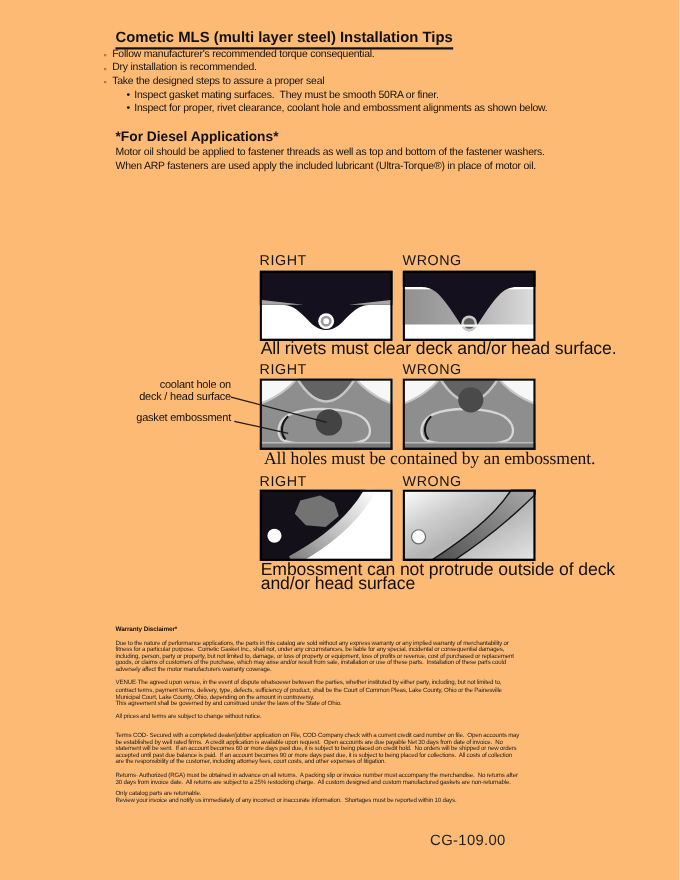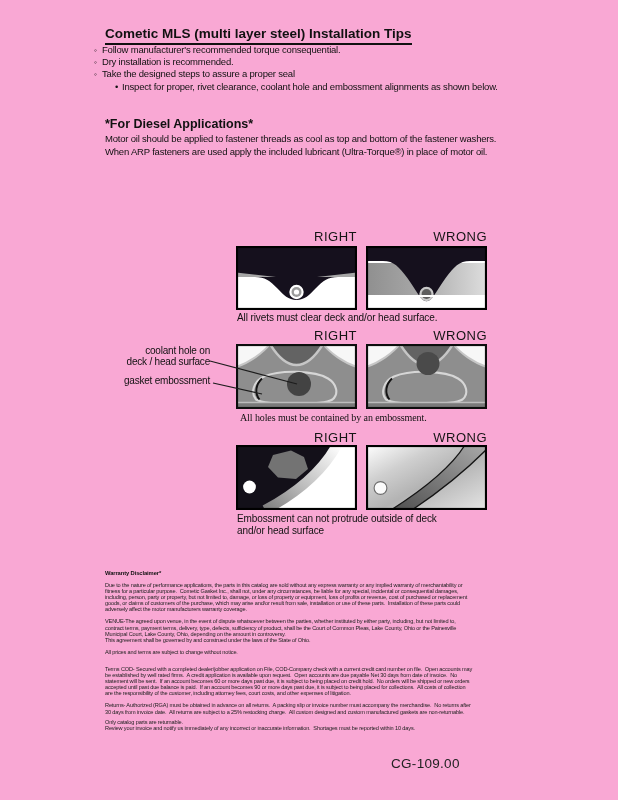--- a/index.html
+++ b/index.html
@@ -1,53 +1,54 @@
 <!DOCTYPE html>
 <html><head>
 <meta charset="utf-8">
 <style>
   html,body{margin:0;padding:0;background:#ffffff;}
-  .page{position:relative;width:618px;height:800px;background:#f9a8d4;overflow:hidden;
+  .page{position:relative;width:618px;height:800px;background:#fdba74;overflow:hidden;
         font-family:"Liberation Sans","DejaVu Sans",sans-serif;color:#111;}
   .abs{position:absolute;}
   .title{left:105px;top:26px;font-size:13.5px;font-weight:bold;letter-spacing:0;
          border-bottom:2px solid #111;padding-bottom:2px;display:inline-block;}
   .bullets{left:94px;top:44px;font-size:9.5px;letter-spacing:-0.2px;line-height:12.2px;}
   .bullet-row{white-space:pre;}
   .marker{display:inline-block;width:8px;font-size:8.5px;vertical-align:top;}
   .sub{padding-left:21px;}
   .sub .marker{width:7px;font-size:9.5px;}
   .diesel-heading{left:105px;top:117px;font-size:12.5px;font-weight:bold;}
   .body-para{left:105px;font-size:9.5px;letter-spacing:-0.2px;line-height:12.6px;white-space:pre;}
-  .panel-label{width:121px;text-align:right;font-size:13px;letter-spacing:.5px;color:#151515;}
-  .caption{font-size:10px;letter-spacing:-0.1px;line-height:12px;white-space:pre;}
+  .panel-label{width:121px;text-align:left;font-size:13px;letter-spacing:.5px;color:#151515;}
+  .caption{font-size:16px;letter-spacing:-0.1px;line-height:12px;white-space:pre;}
   .callout{width:112px;text-align:right;font-size:10px;letter-spacing:-0.2px;line-height:11px;white-space:pre;}
   .panel{display:block;}
   .warranty{left:105px;top:570px;width:416px;}
   .warranty h3{margin:0 0 6px 0;font-size:5.8px;letter-spacing:-0.1px;}
   .warranty p{margin:0 0 6px 0;font-size:5.6px;letter-spacing:-0.15px;line-height:6.1px;white-space:pre;color:#222;}
   .warranty p.gap-before-terms{margin-bottom:11px;}
   .page-code{left:391px;top:756px;font-size:13.5px;letter-spacing:.3px;color:#222;}
 </style>
 </head>
 <body>
 
 <div class="page">
 
   <div class="abs title">Cometic MLS (multi layer steel) Installation Tips</div>
 
   <div class="abs bullets">
     <div class="bullet-row"><span class="marker">◦</span><span>Follow manufacturer's recommended torque consequential.</span></div>
     <div class="bullet-row"><span class="marker">◦</span><span>Dry installation is recommended.</span></div>
     <div class="bullet-row"><span class="marker">◦</span><span>Take the designed steps to assure a proper seal</span></div>
+    <div class="bullet-row sub"><span class="marker">•</span><span>Inspect gasket mating surfaces.  They must be smooth 50RA or finer.</span></div>
     <div class="bullet-row sub"><span class="marker">•</span><span>Inspect for proper, rivet clearance, coolant hole and embossment alignments as shown below.</span></div>
   </div>
 
   <div class="abs diesel-heading">*For Diesel Applications*</div>
-  <div class="abs body-para" style="top:133px;">Motor oil should be applied to fastener threads as cool as top and bottom of the fastener washers.
+  <div class="abs body-para" style="top:133px;">Motor oil should be applied to fastener threads as well as top and bottom of the fastener washers.
 When ARP fasteners are used apply the included lubricant (Ultra-Torque®) in place of motor oil.</div>
 
   <div class="abs panel-label" style="left:236px;top:229px;">RIGHT</div>
   <div class="abs panel-label" style="left:366px;top:229px;">WRONG</div>
 
   <svg class="abs panel" style="left:236px;top:246px;" width="121" height="64" viewBox="0 0 121 64">
     <rect width="121" height="64" fill="#ffffff"></rect>
     <path d="M0 0 H121 V31 H102 C92 31 87.5 34.5 79.5 42.5 C73.5 49 68.5 54 60.5 54 C52.5 54 47.5 49 41.5 42.5 C33.5 34.5 29 31 19 31 H0 Z" fill="#15101d"></path>
     <polygon points="0,26.5 40,31 0,31" fill="#a6a6a6"></polygon>
     <polygon points="121,26.5 81,31 121,31" fill="#a6a6a6"></polygon>

